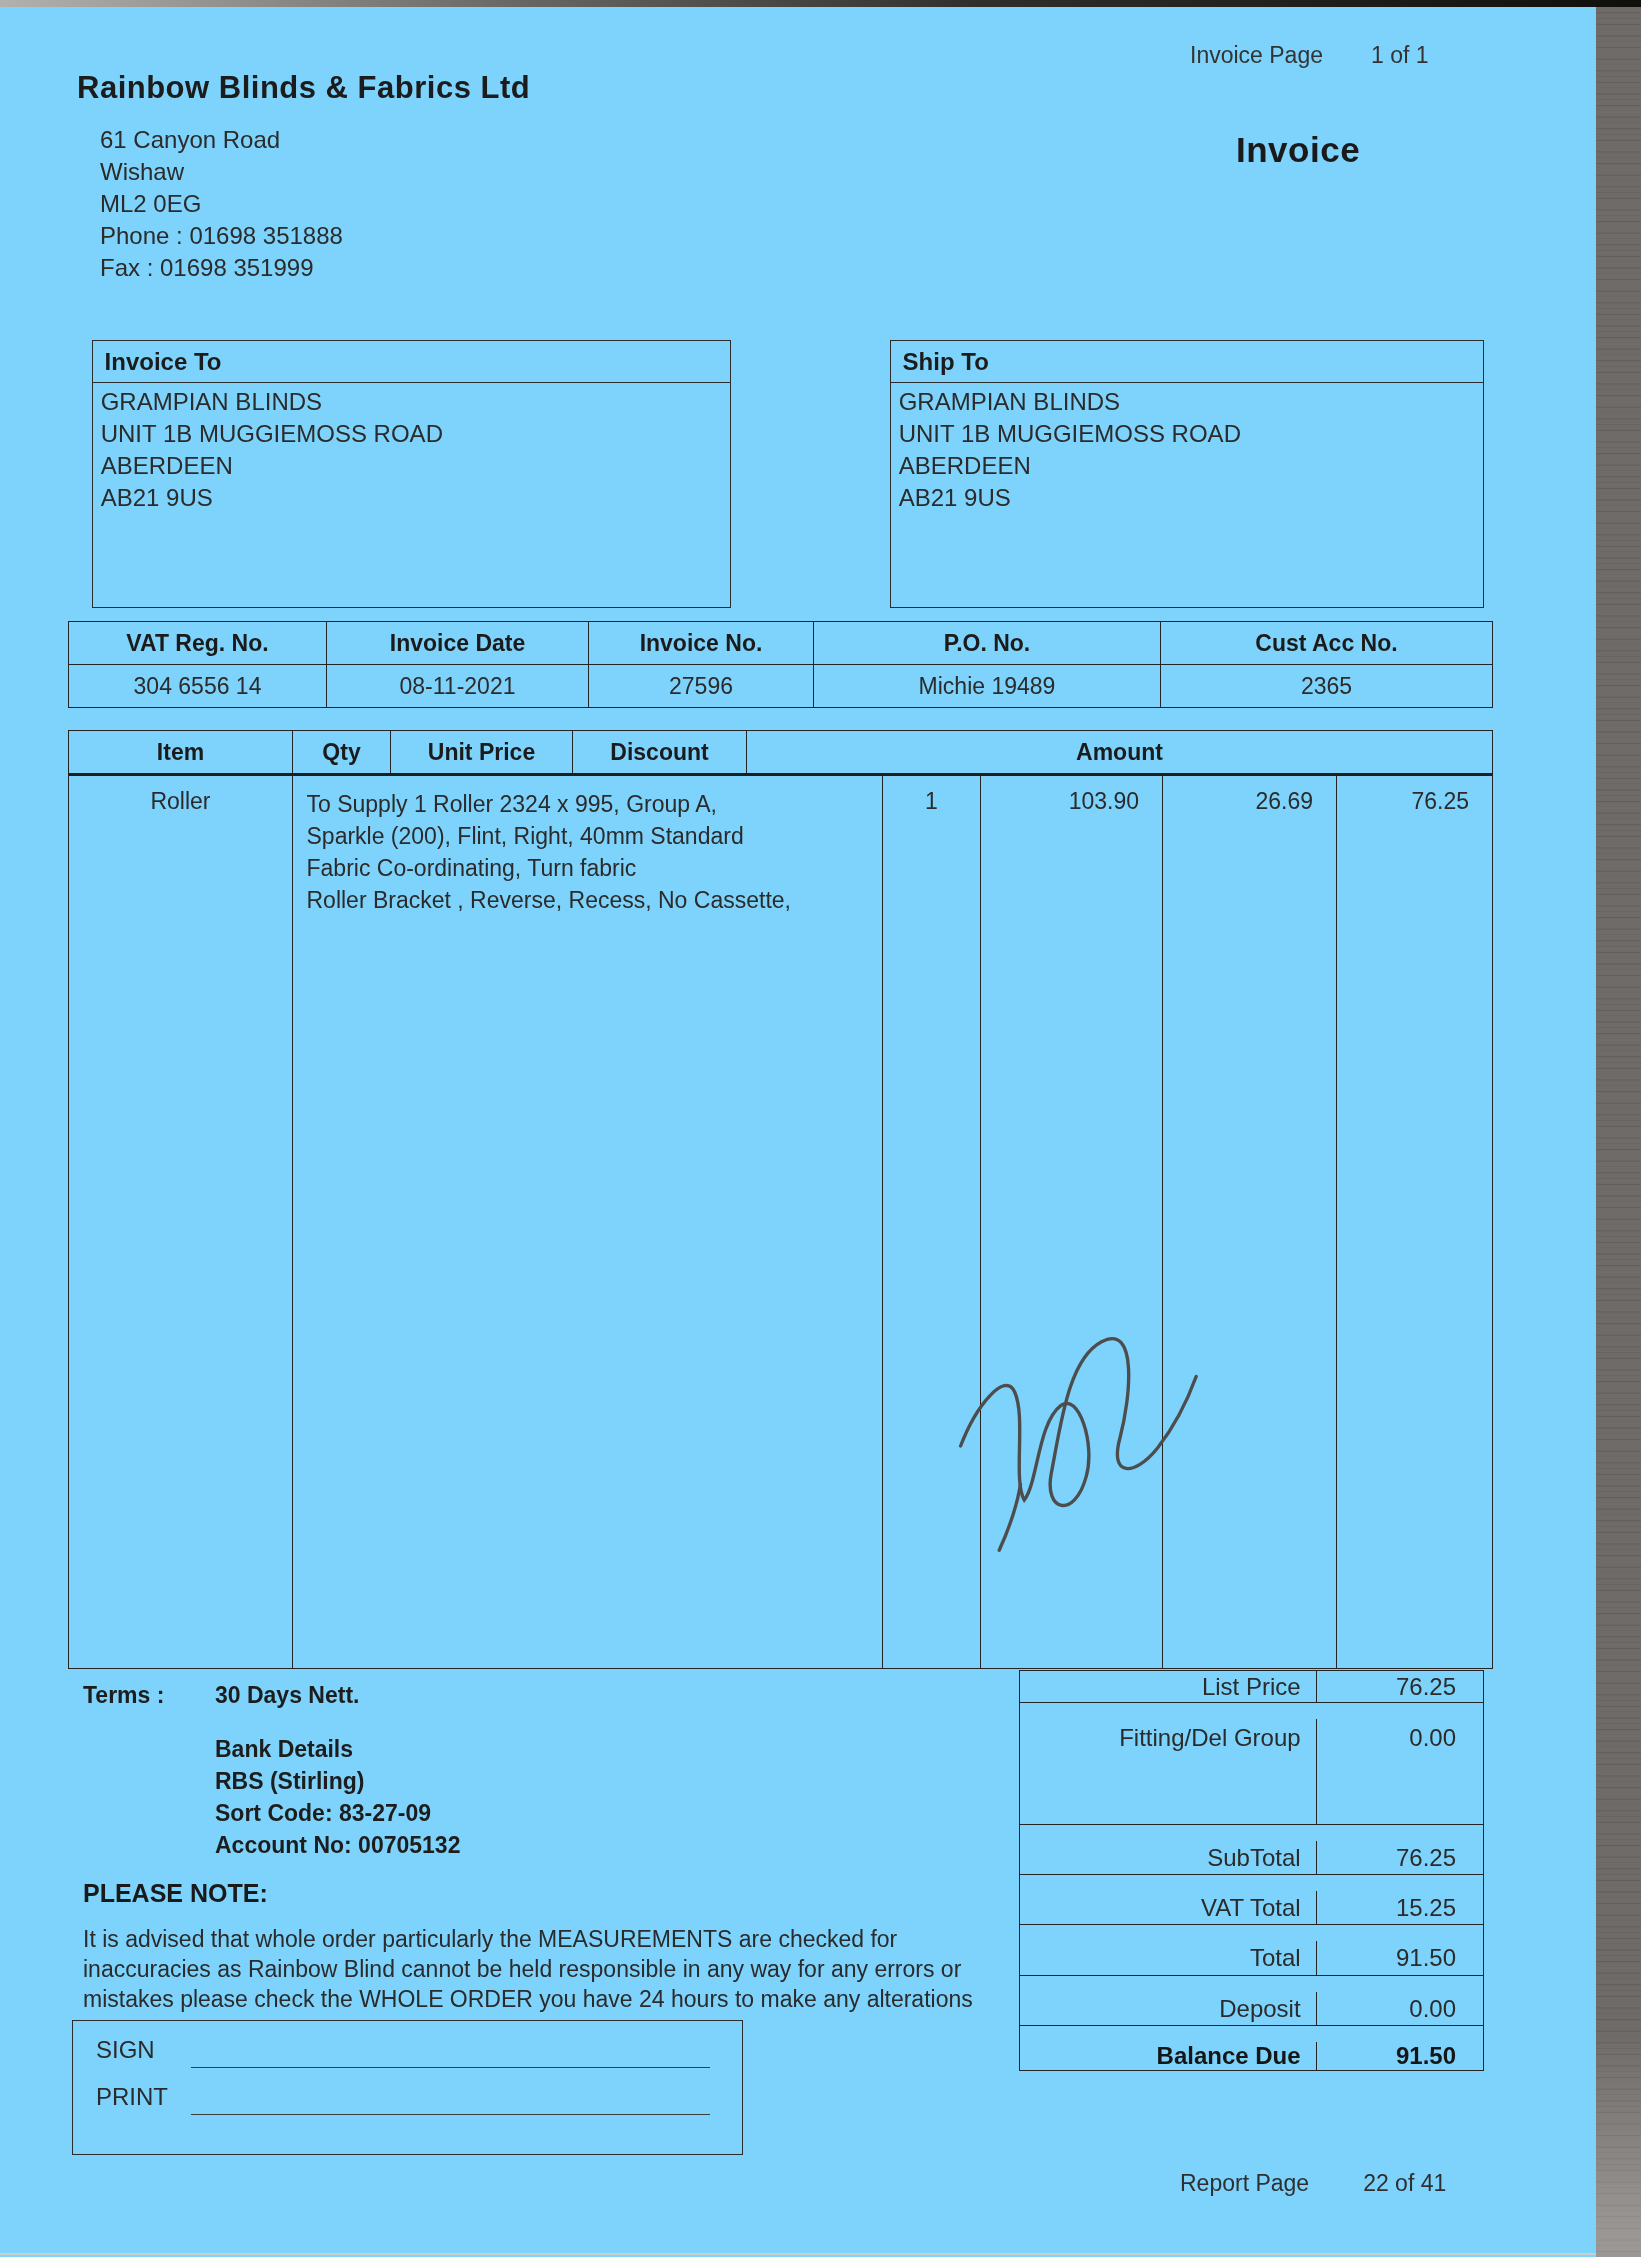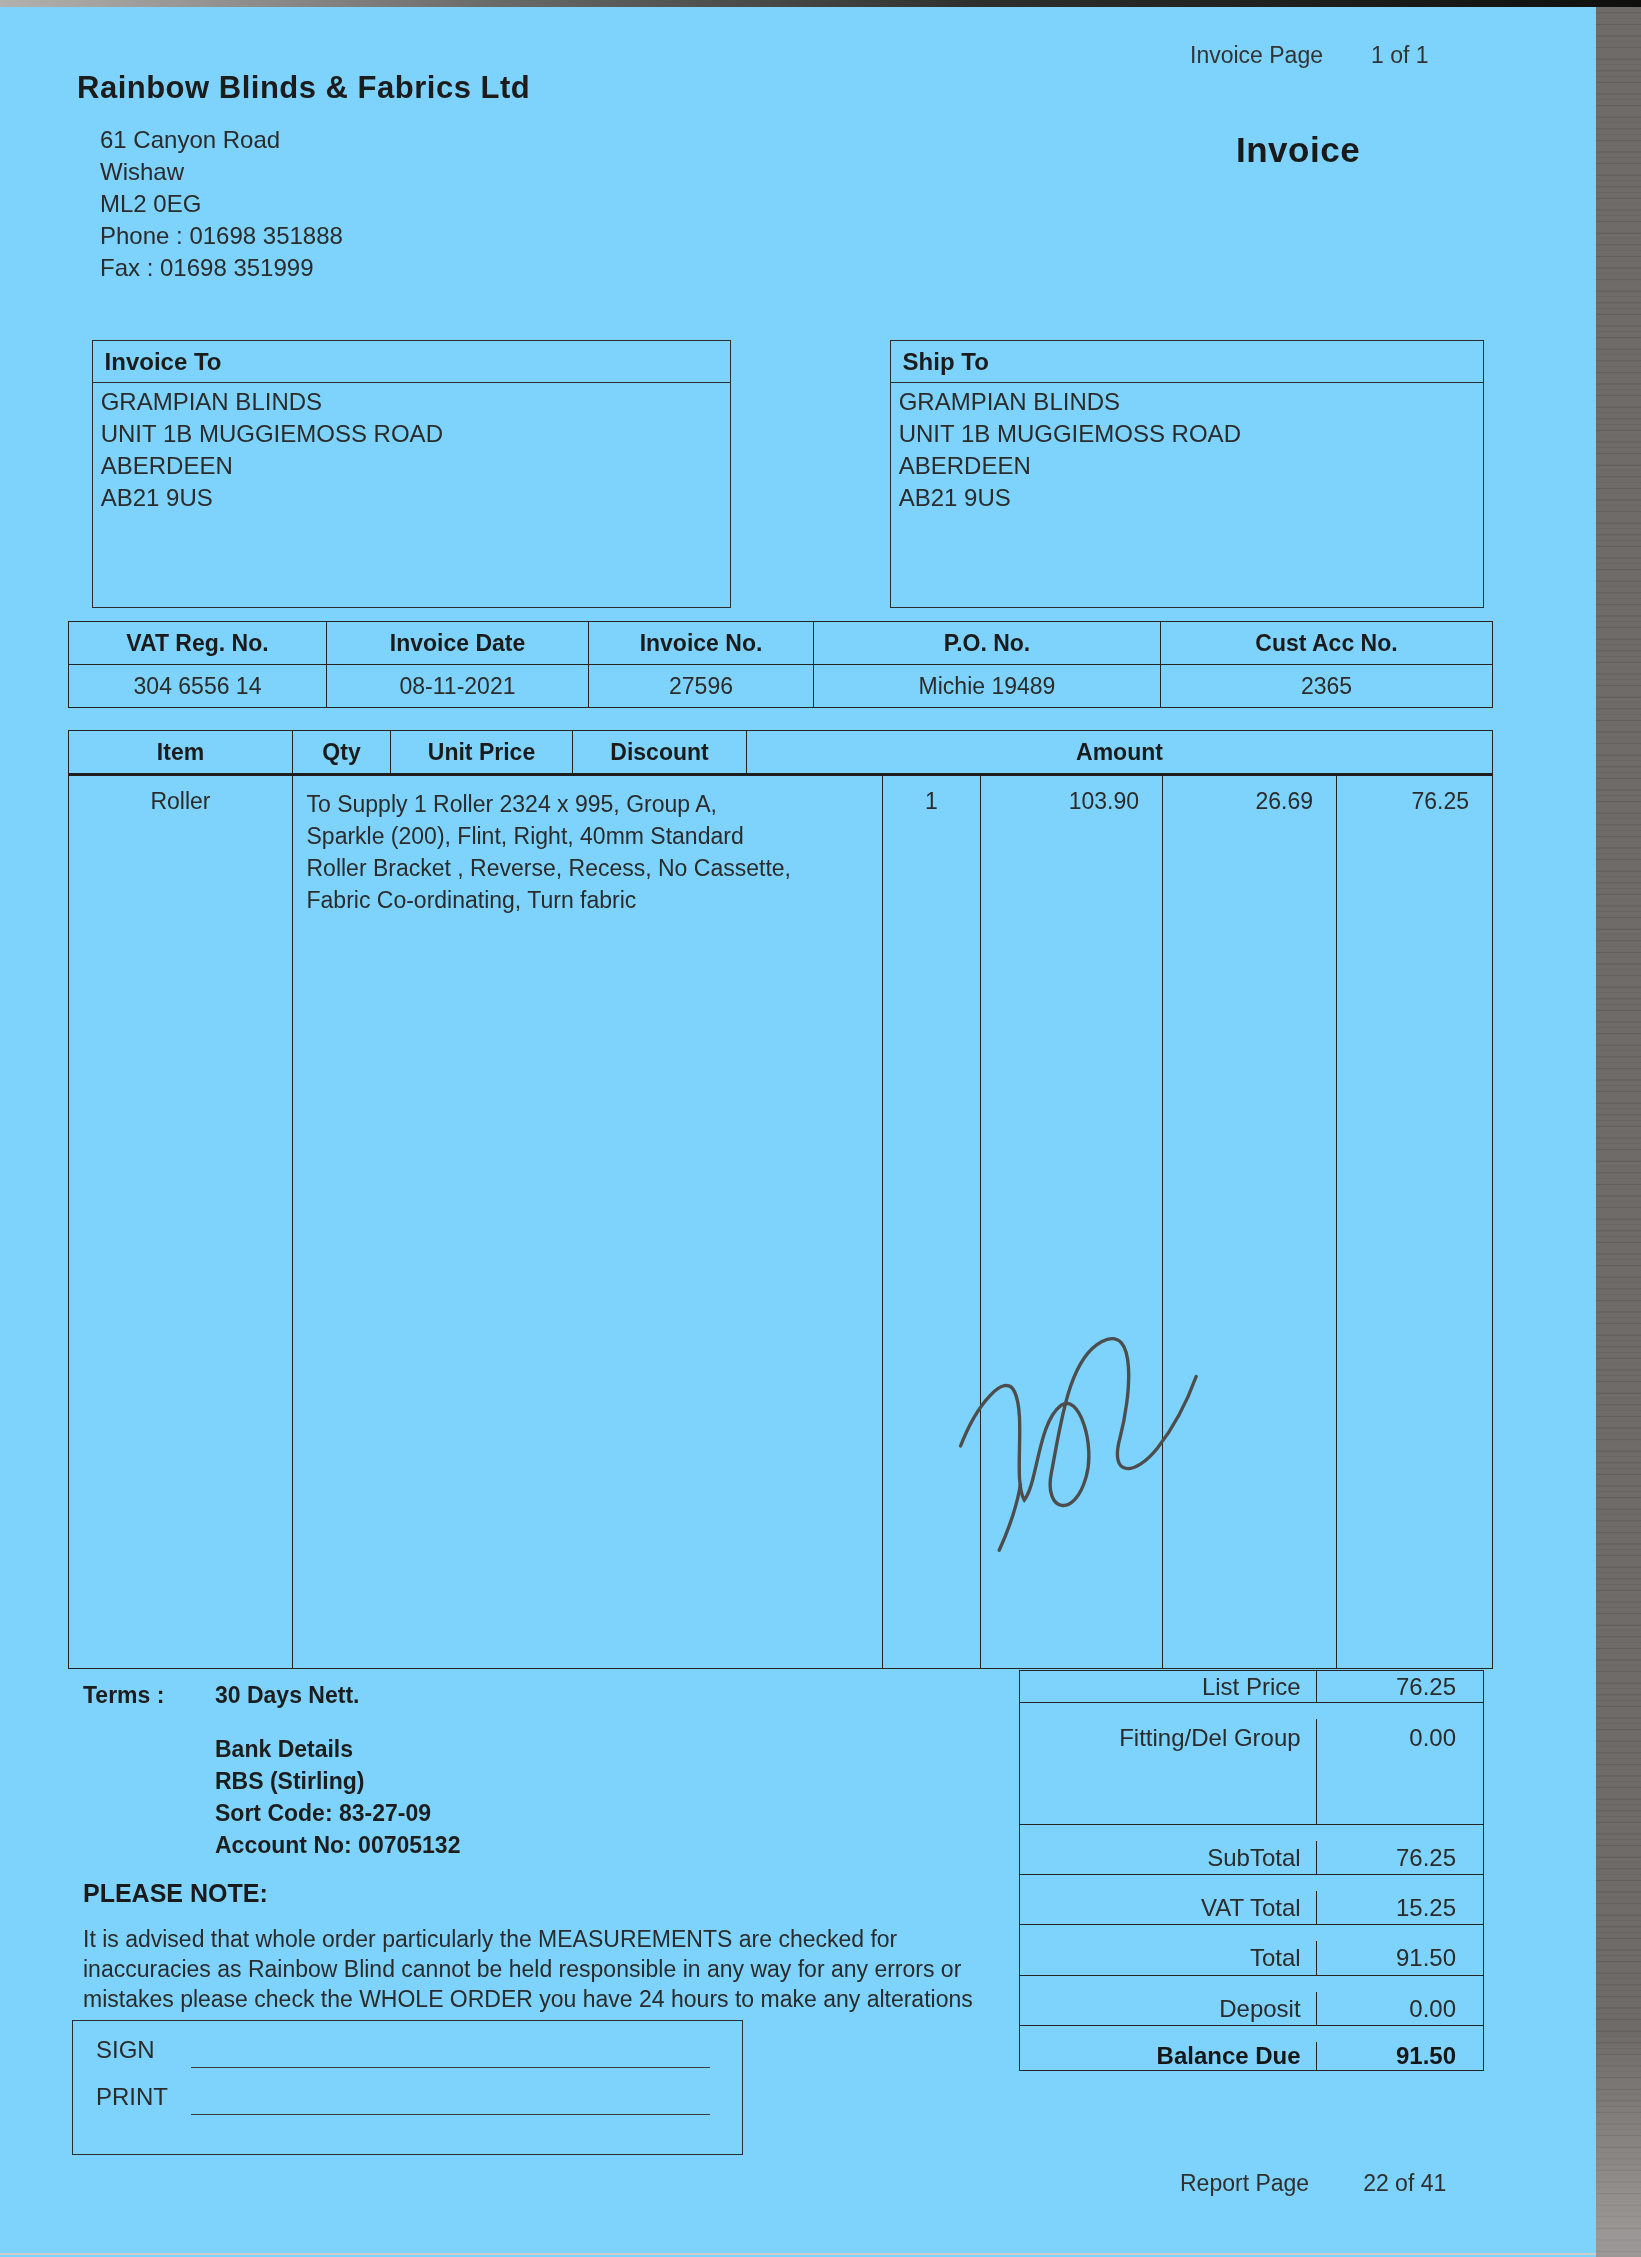--- a/index.html
+++ b/index.html
@@ -151,22 +151,22 @@
       <div class="icell ihc c-qty">Qty</div>
       <div class="icell ihc c-price">Unit Price</div>
       <div class="icell ihc c-disc">Discount</div>
       <div class="icell ihc c-amt">Amount</div>
     </div>
     <div class="items-body">
       <div class="icell c-item cell-pad center-cell">Roller</div>
       <div class="icell c-desc cell-pad">
         <div class="desc-line">To Supply 1 Roller  2324 x 995, Group A,</div>
         <div class="desc-line">Sparkle (200), Flint, Right, 40mm Standard</div>
+        <div class="desc-line">Fabric Co-ordinating, Turn fabric</div>
         <div class="desc-line">Roller Bracket , Reverse, Recess, No Cassette,</div>
-        <div class="desc-line">Fabric Co-ordinating, Turn fabric</div>
       </div>
       <div class="icell c-qty cell-pad center-cell">1</div>
       <div class="icell c-price cell-pad num-cell">103.90</div>
       <div class="icell c-disc cell-pad num-cell">26.69</div>
       <div class="icell c-amt cell-pad num-cell">76.25</div>
     </div>
   </div>
 
   <svg class="signature-svg" viewBox="0 0 290 240">
     <path d="M12,120 C28,78 58,42 68,64 C80,90 66,156 78,176 C92,158 92,96 116,78 C134,64 152,118 142,152 C130,196 98,188 106,148 C116,96 124,30 158,12 C196,-8 188,70 177,112 C166,152 192,152 216,122 C234,99 248,70 256,48" fill="none" stroke="#4d4d4d" stroke-width="3.5" stroke-linecap="round"></path>

